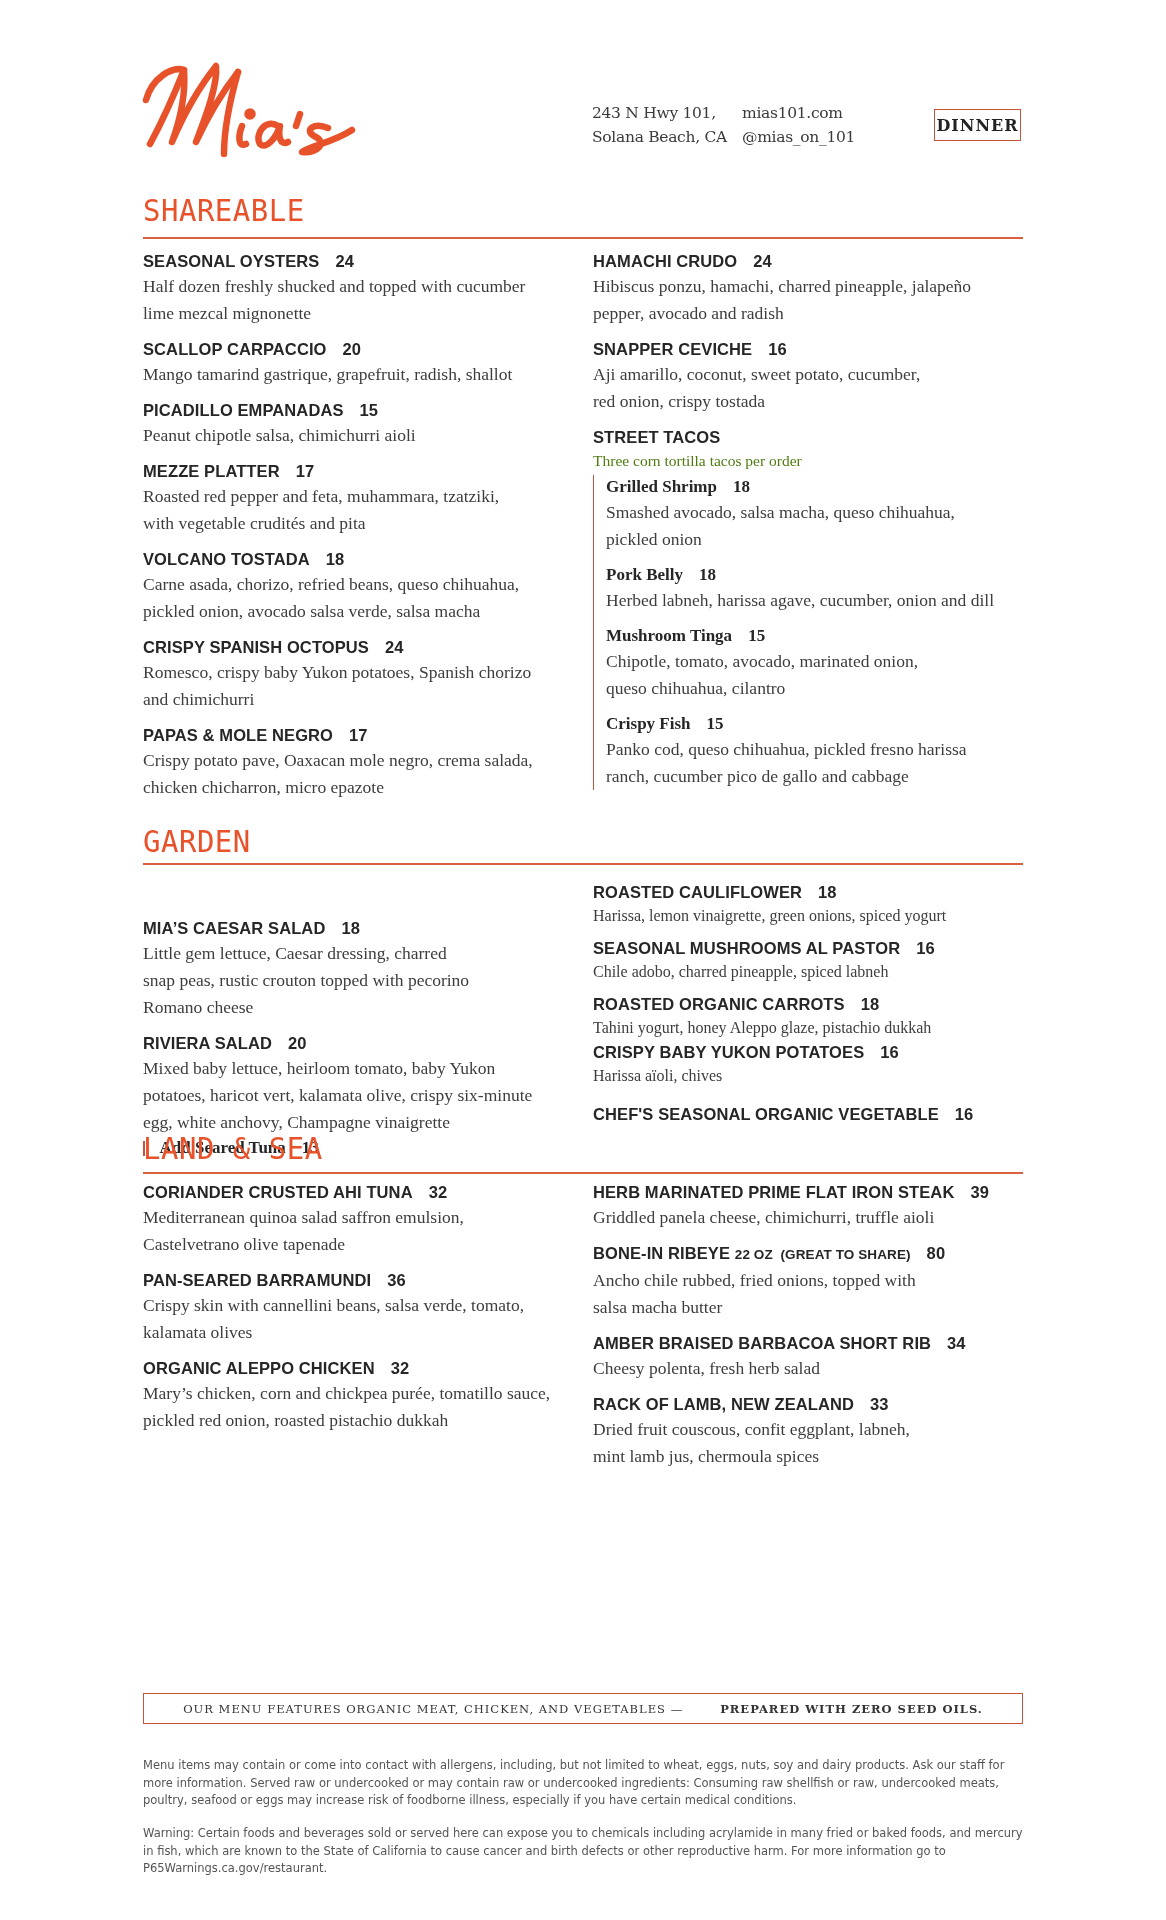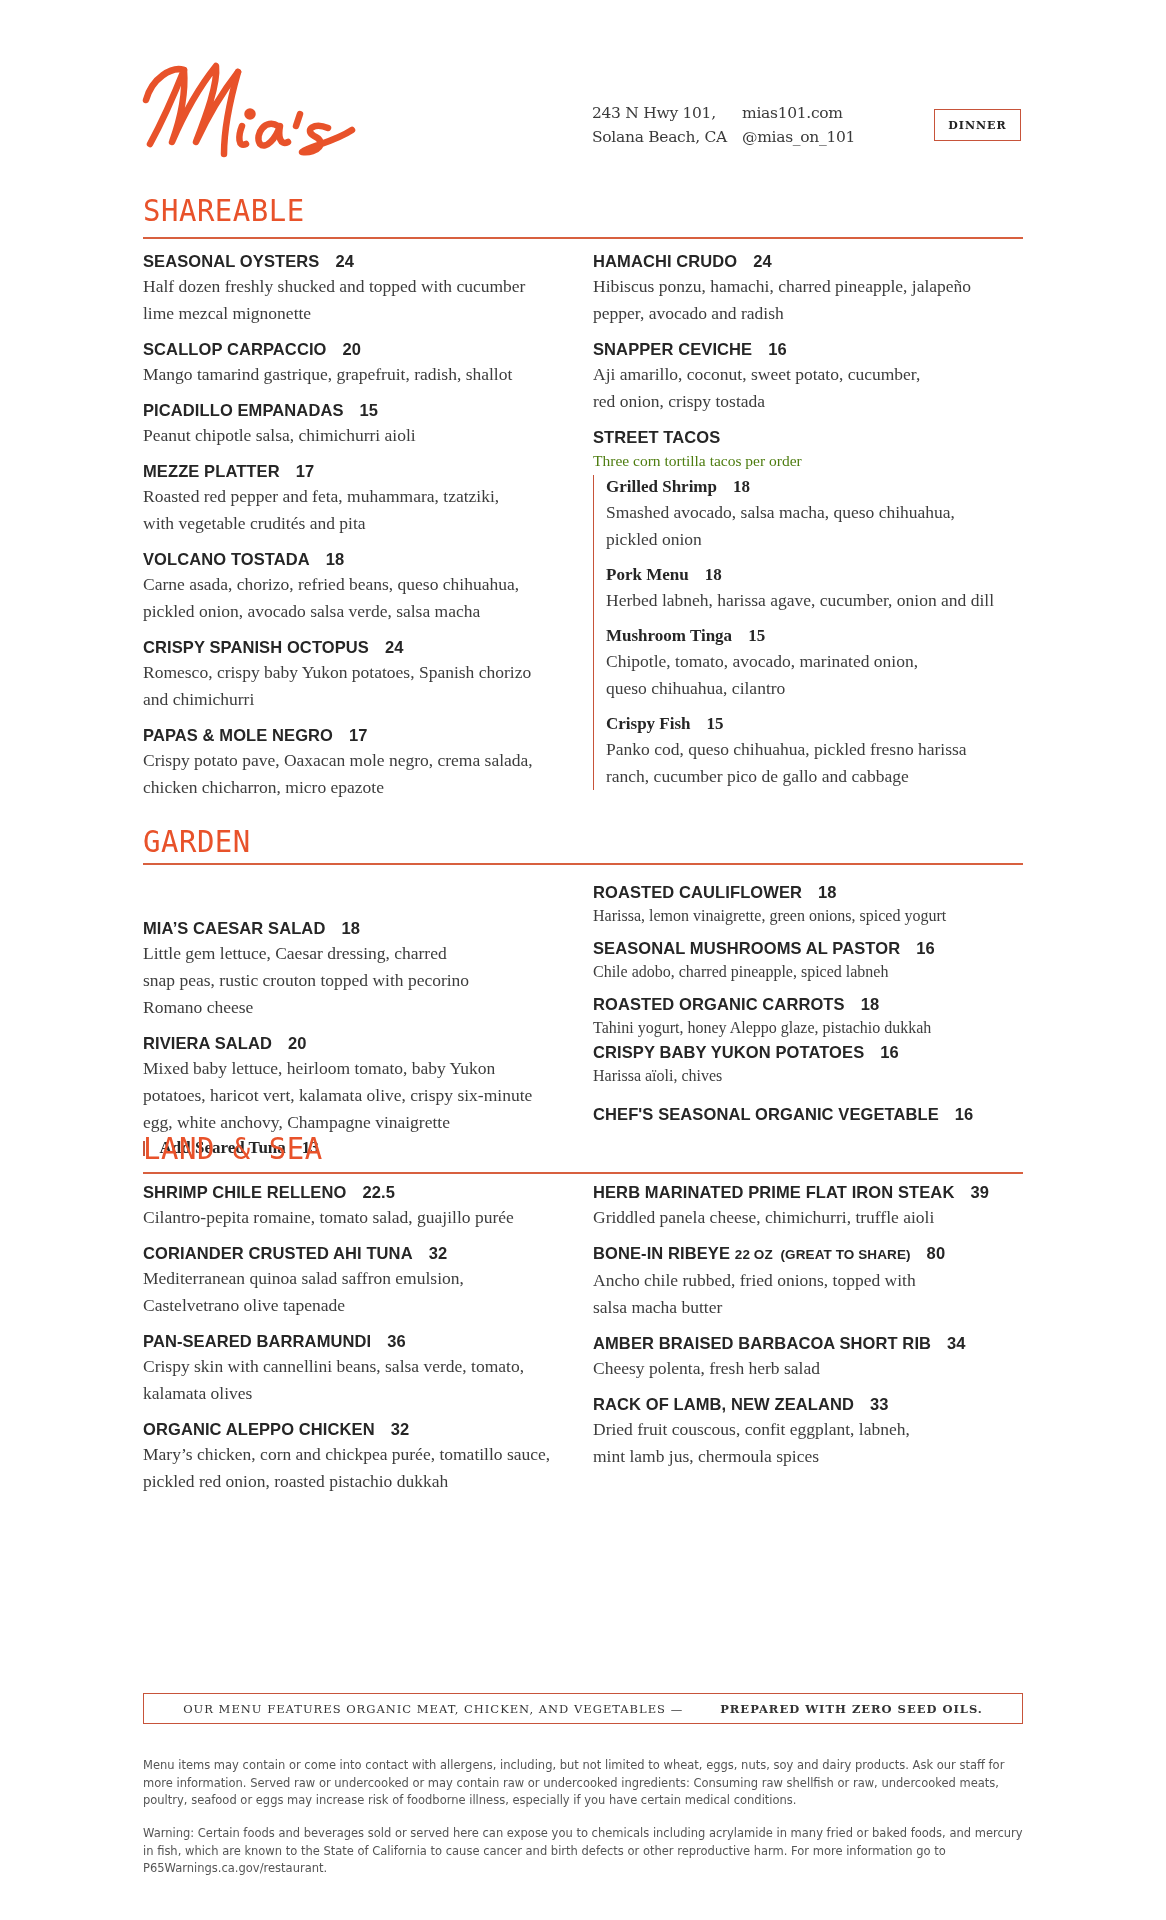--- a/index.html
+++ b/index.html
@@ -1,21 +1,21 @@
 <!DOCTYPE html>
 <html><head>
 <meta charset="utf-8">
 <style>
   html, body { margin:0; padding:0; background:#ffffff; }
   body { width:1166px; height:1920px; position:relative; overflow:hidden; color:#2b2b2b; font-family:"DejaVu Serif", serif; }
   .abs { position:absolute; }
   .logo { left:138px; top:56px; width:222px; height:106px; }
   .addr { left:592px; top:101px; font-size:15.5px; line-height:24px; color:#3a3a3a; font-family:"DejaVu Serif", serif; letter-spacing:-0.3px; }
   .web { left:742px; top:101px; font-size:15.5px; line-height:24px; color:#3a3a3a; letter-spacing:-0.3px; }
-  .dinner { left:934px; top:109px; width:87px; height:32px; border:1.5px solid #c7543a; box-sizing:border-box; display:flex; align-items:center; justify-content:center; font-size:11px; font-weight:bold; letter-spacing:1px; color:#222; }
+  .dinner { left:934px; top:109px; width:87px; height:32px; border:1.5px solid #c7543a; box-sizing:border-box; display:flex; align-items:center; justify-content:center; font-size:16px; font-weight:bold; letter-spacing:1px; color:#222; }
   .sec-title { left:143px; font-family:"DejaVu Sans Mono", monospace; font-size:29px; color:#e8522a; letter-spacing:0.5px; line-height:30px; transform:scaleY(1.05); transform-origin:left top; }
   .rule { left:143px; width:880px; height:1.5px; background:#d8603f; }
   .col { width:440px; }
   .item { margin-bottom:10px; }
   .t { font-family:Liberation Sans, sans-serif; font-weight:bold; font-size:16.5px; line-height:24px; color:#262626; letter-spacing:0.1px; }
   .p { margin-left:16px; font-weight:bold; }
   .d { font-family:"Liberation Serif", serif; font-size:17.5px; line-height:27px; color:#3d3d3d; }
   .dsm { font-family:"Liberation Serif", serif; font-size:16px; line-height:24px; color:#3d3d3d; }
   .sub-intro { font-family:"Liberation Serif", serif; font-size:15.5px; line-height:24px; color:#4d7c0f; margin-bottom:2px; }
   .tacos { border-left:1.5px solid #c7543a; padding-left:12px; margin-top:2px; }
@@ -128,21 +128,21 @@
     <div class="sub-intro">Three corn tortilla tacos per order</div>
     <div class="tacos">
       <div class="item">
           <div class="sub-t"><span>Grilled Shrimp</span><span class="p">18</span></div>
           <div class="d">
             <div>Smashed avocado, salsa macha, queso chihuahua,</div>
             <div>pickled onion</div>
           </div>
         </div>
       <div class="item">
-          <div class="sub-t"><span>Pork Menu</span><span class="p">18</span></div>
+          <div class="sub-t"><span>Pork Belly</span><span class="p">18</span></div>
           <div class="d">
             <div>Herbed labneh, harissa agave, cucumber, onion and dill</div>
           </div>
         </div>
       <div class="item">
           <div class="sub-t"><span>Mushroom Tinga</span><span class="p">15</span></div>
           <div class="d">
             <div>Chipotle, tomato, avocado, marinated onion,</div>
             <div>queso chihuahua, cilantro</div>
           </div>
@@ -205,26 +205,20 @@
   <div class="item">
       <div class="t"><span>CHEF'S SEASONAL ORGANIC VEGETABLE</span><span class="p">16</span></div>
     </div>
 </div>
 
 <div class="abs sec-title" style="top:1133px;">LAND &amp; SEA</div>
 <div class="abs rule" style="top:1172px;"></div>
 
 <div class="abs col" style="left:143px; top:1180px;">
   <div class="item">
-      <div class="t"><span>SHRIMP CHILE RELLENO</span><span class="p">22.5</span></div>
-      <div class="d">
-        <div>Cilantro-pepita romaine, tomato salad, guajillo purée</div>
-      </div>
-    </div>
-  <div class="item">
       <div class="t"><span>CORIANDER CRUSTED AHI TUNA</span><span class="p">32</span></div>
       <div class="d">
         <div>Mediterranean quinoa salad saffron emulsion,</div>
         <div>Castelvetrano olive tapenade</div>
       </div>
     </div>
   <div class="item">
       <div class="t"><span>PAN-SEARED BARRAMUNDI</span><span class="p">36</span></div>
       <div class="d">
         <div>Crispy skin with cannellini beans, salsa verde, tomato,</div>

